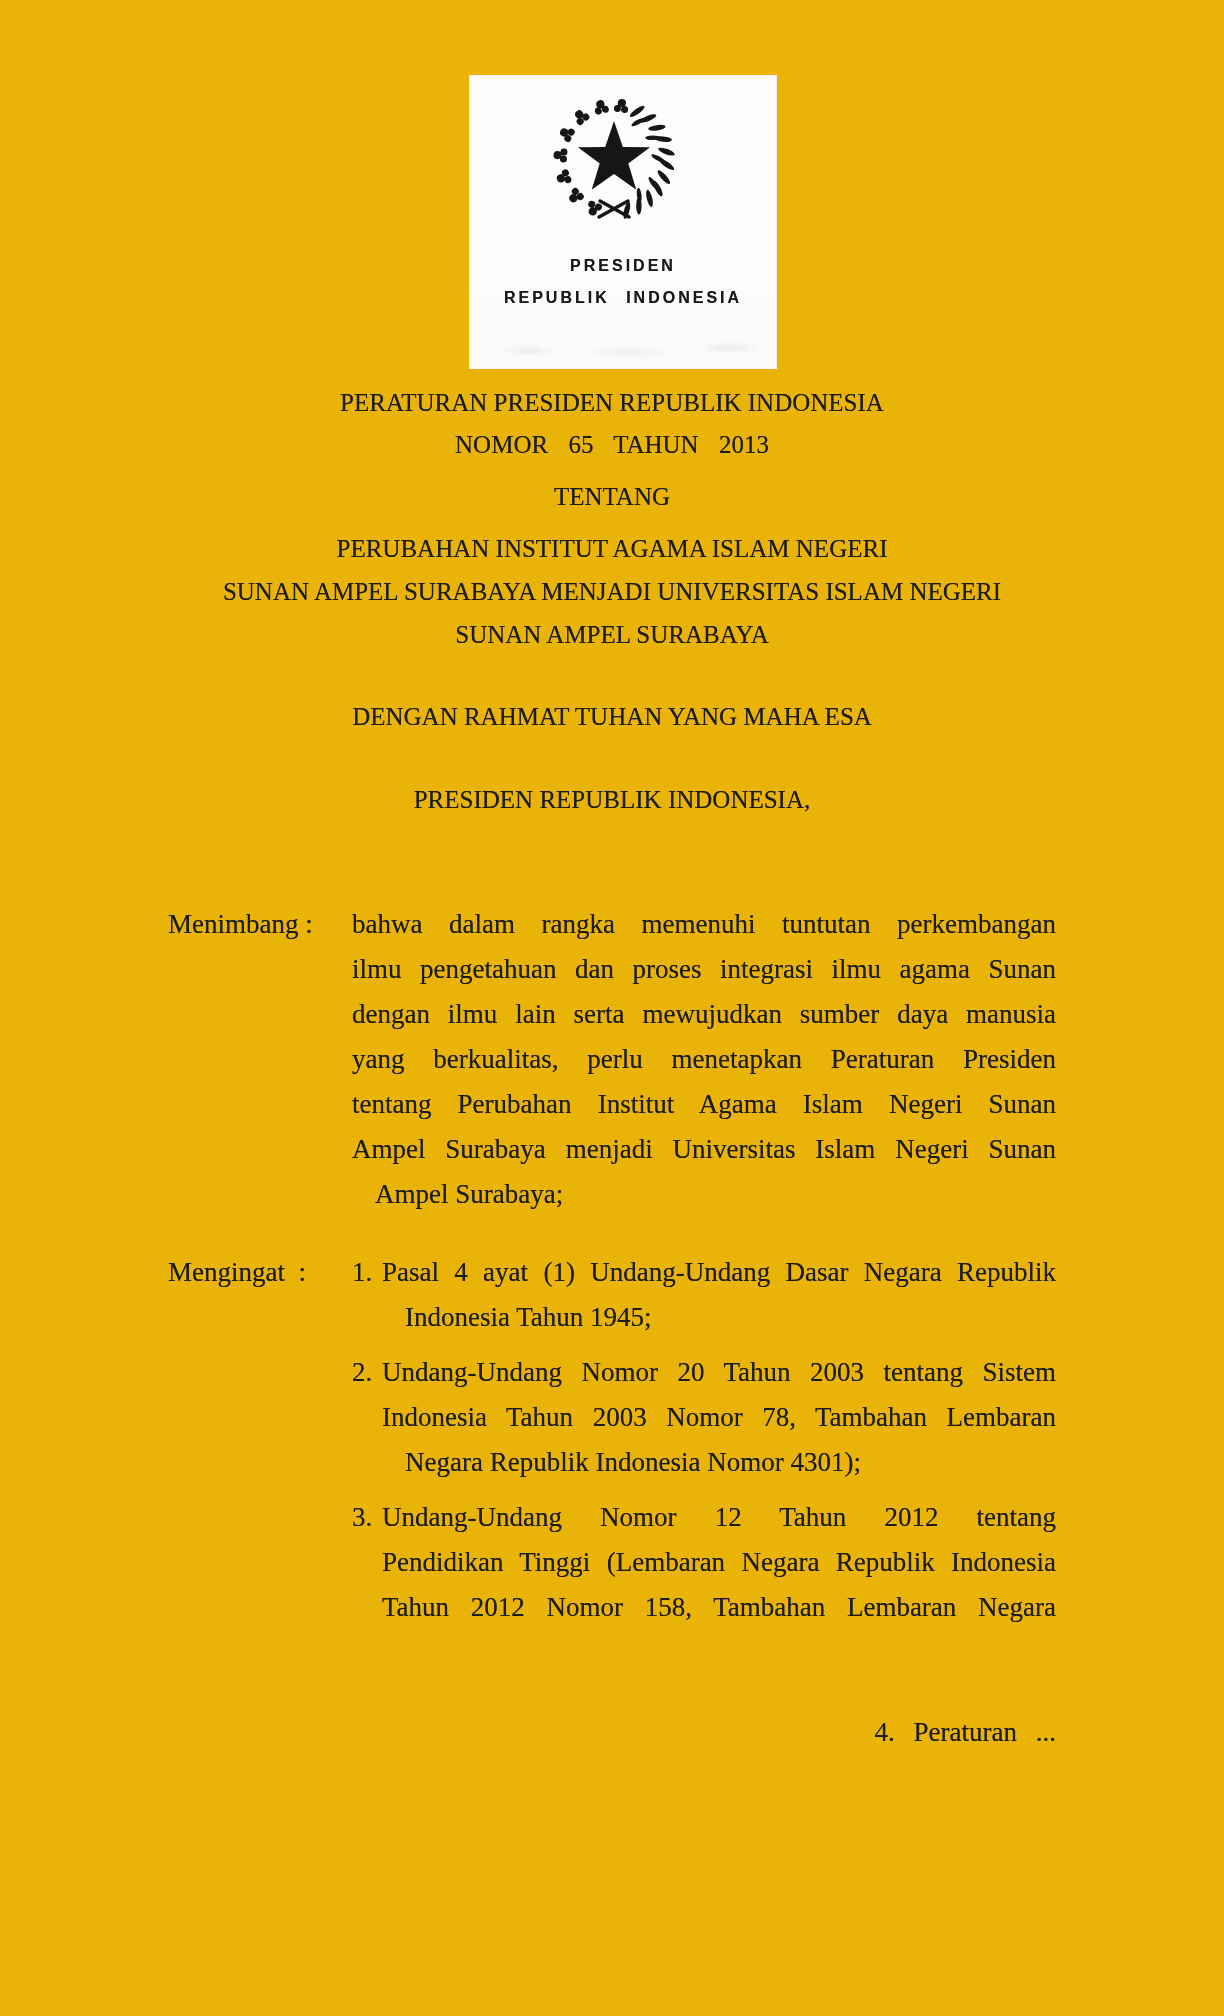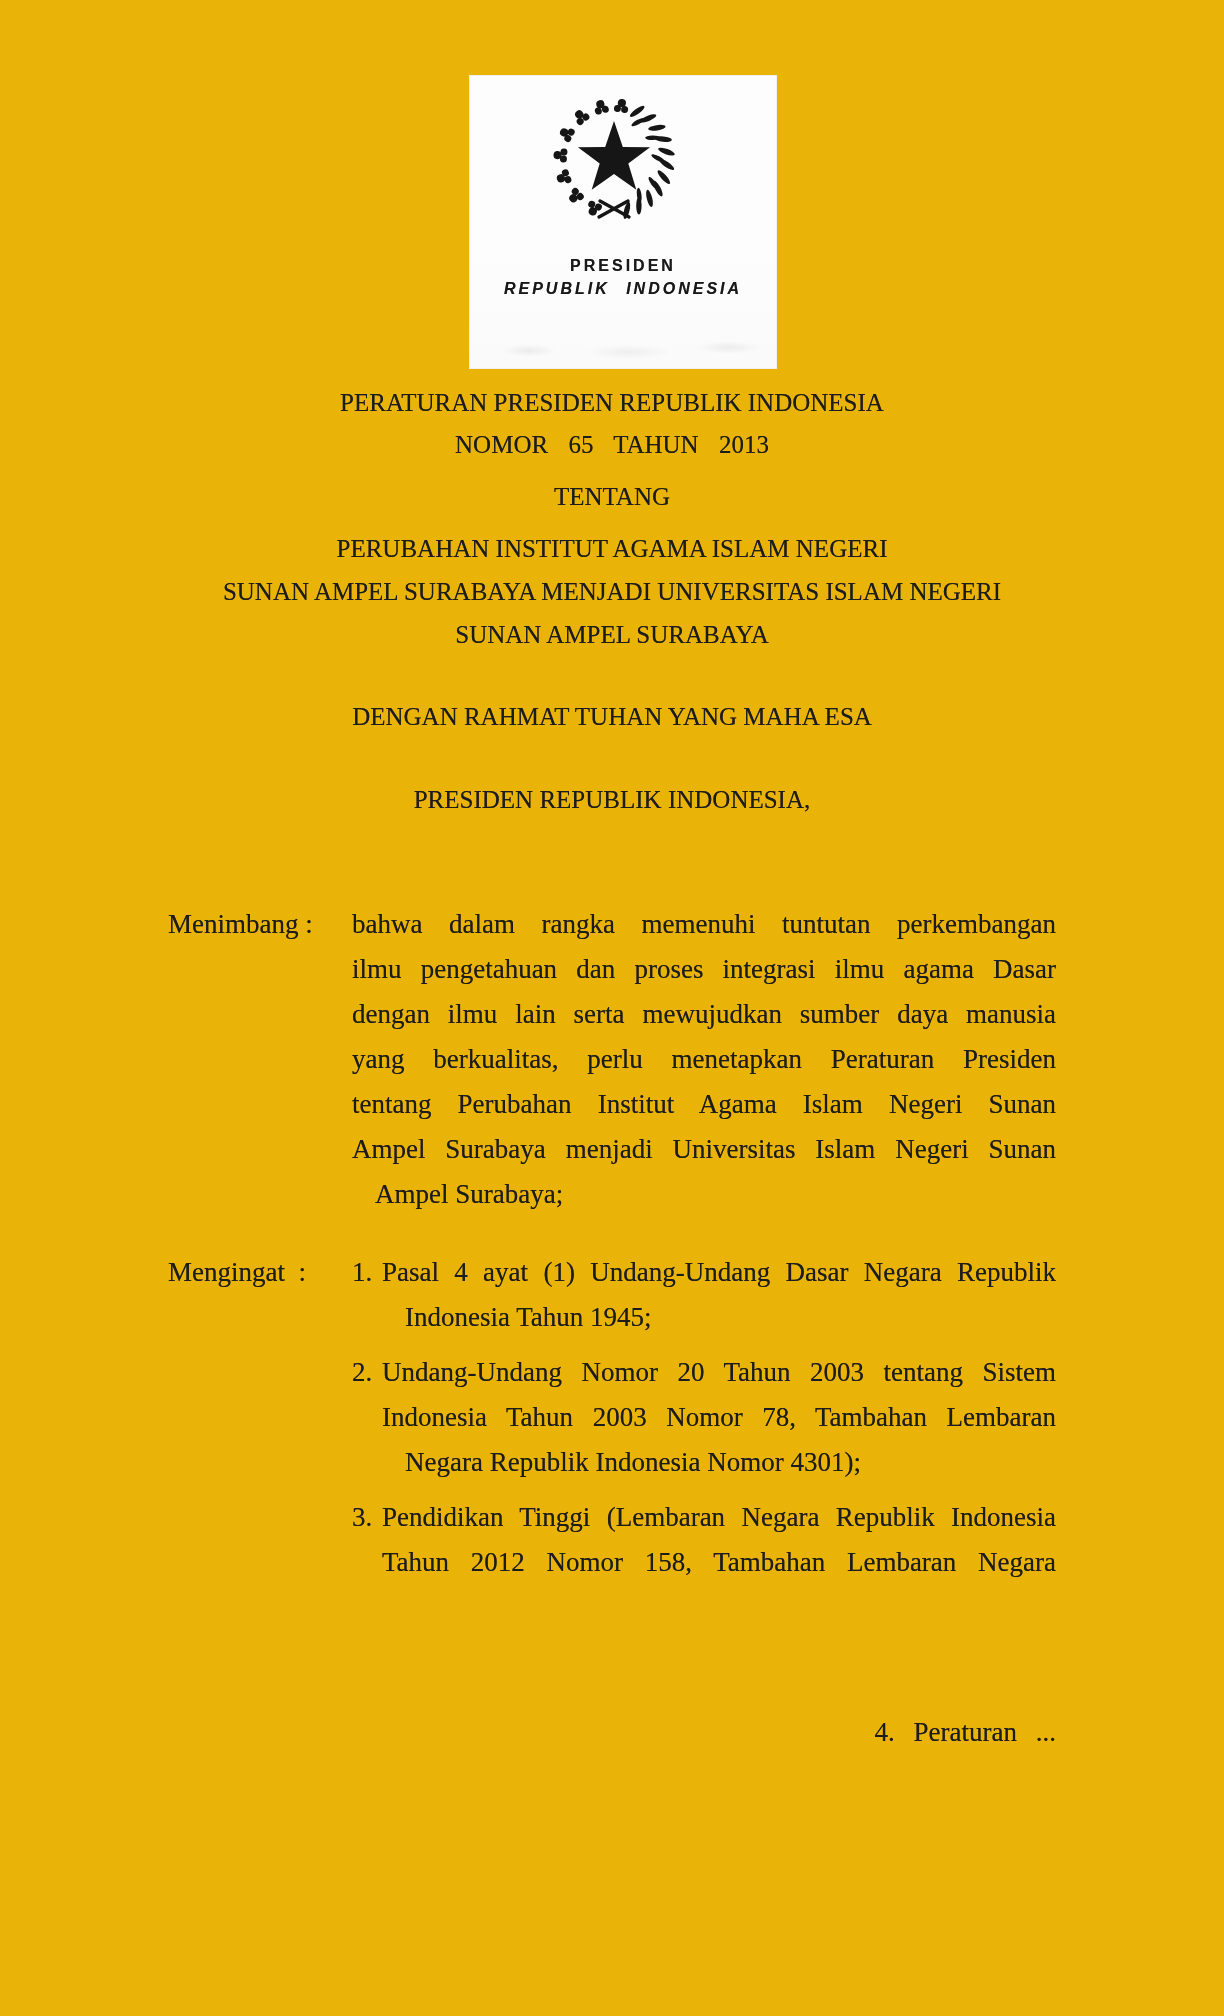--- a/index.html
+++ b/index.html
@@ -21,21 +21,21 @@
       radial-gradient(38px 9px at 18% 55%, #e6e6e6, transparent 70%),
       radial-gradient(60px 10px at 52% 60%, #ebebeb, transparent 72%),
       radial-gradient(46px 9px at 86% 45%, #e7e7e7, transparent 70%);
     opacity:.75;
   }
   .emblem { position:absolute; left:78px; top:20px; width:132px; height:132px; }
 
   .seal-label { position:absolute; left:0; right:0; top:180px; text-align:center;
     font-family:"Liberation Sans", sans-serif; font-weight:700; color:#191919; }
   .seal-label .sl1 { font-size:16px; letter-spacing:3px; line-height:20px; }
-  .seal-label .sl2 { font-size:16px; letter-spacing:3px; word-spacing:9px; line-height:20px; margin-top:3px;font-style:italic; }
+  .seal-label .sl2 { font-size:16px; letter-spacing:3px; word-spacing:9px; line-height:20px; margin-top:12px; }
 
   
   .cline { position:absolute; left:0; width:1224px; text-align:center;
     font-size:25px; line-height:34px; white-space:nowrap; }
   .c-title1 { top:386px; }
   .c-nomor  { top:428px; word-spacing:14px; }
   .c-tentang{ top:480px; }
   .c-sub1   { top:532px; }
   .c-sub2   { top:575px; }
   .c-sub3   { top:618px; }
@@ -152,21 +152,21 @@
   <div class="cline c-sub2">SUNAN AMPEL SURABAYA MENJADI UNIVERSITAS ISLAM NEGERI</div>
   <div class="cline c-sub1">PERUBAHAN INSTITUT AGAMA ISLAM NEGERI</div>
   <div class="cline c-sub3">SUNAN AMPEL SURABAYA</div>
   <div class="cline c-invoc">DENGAN RAHMAT TUHAN YANG MAHA ESA</div>
   <div class="cline c-auth">PRESIDEN REPUBLIK INDONESIA,</div>
 
   <div class="clause clause-menimbang">
     <div class="label-cell"><span>Menimbang</span><span class="colon"> :</span></div>
     <div class="content jcol">
         <div class="jline">bahwa dalam rangka memenuhi tuntutan perkembangan</div>
-        <div class="jline">ilmu pengetahuan dan proses integrasi ilmu agama Dasar</div>
+        <div class="jline">ilmu pengetahuan dan proses integrasi ilmu agama Sunan</div>
         <div class="jline">dengan ilmu lain serta mewujudkan sumber daya manusia</div>
         <div class="jline">yang berkualitas, perlu menetapkan Peraturan Presiden</div>
         <div class="jline">tentang Perubahan Institut Agama Islam Negeri Sunan</div>
         <div class="jline">Ampel Surabaya menjadi Universitas Islam Negeri Sunan</div>
         <div class="jline last">Ampel Surabaya;</div>
       </div>
   </div>
 
   <div class="clause clause-mengingat">
     <div class="label-cell"><span>Mengingat</span><span class="colon">  :</span></div>
@@ -182,20 +182,21 @@
         <div class="num">2.</div>
         <div class="jcol">
             <div class="jline">Undang-Undang Nomor 20 Tahun 2003 tentang Sistem</div>
             <div class="jline">Indonesia Tahun 2003 Nomor 78, Tambahan Lembaran</div>
             <div class="jline last">Negara Republik Indonesia Nomor 4301);</div>
           </div>
       </div>
       <div class="litem">
         <div class="num">3.</div>
         <div class="jcol">
+            <div class="jline">Undang-Undang Nomor 12 Tahun 2012 tentang</div>
             <div class="jline">Pendidikan Tinggi (Lembaran Negara Republik Indonesia</div>
             <div class="jline">Tahun 2012 Nomor 158, Tambahan Lembaran Negara</div>
           </div>
       </div>
     </div>
   </div>
 
   <div class="catchword">4. Peraturan ...</div>
 
 </div>

